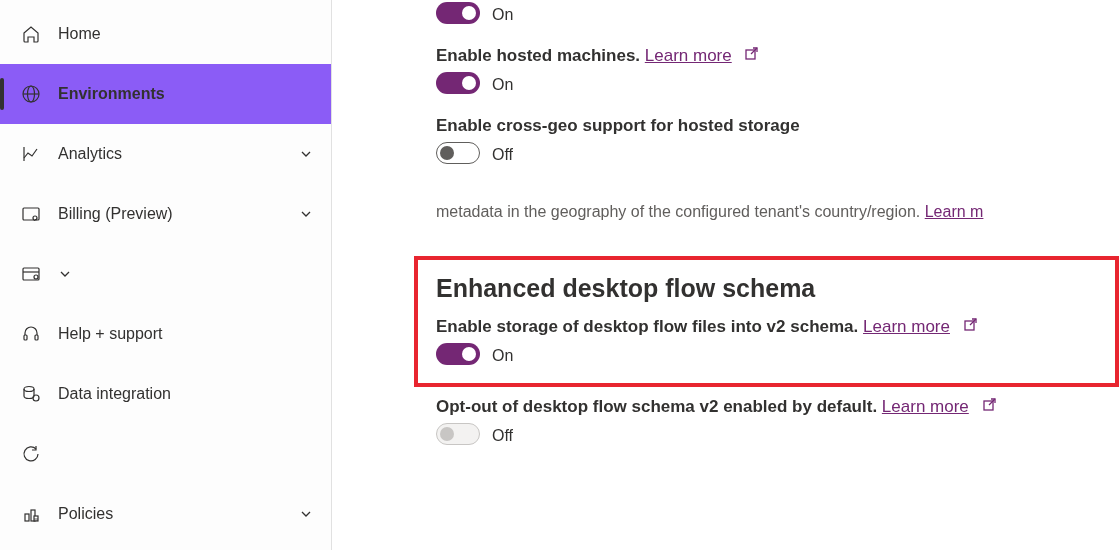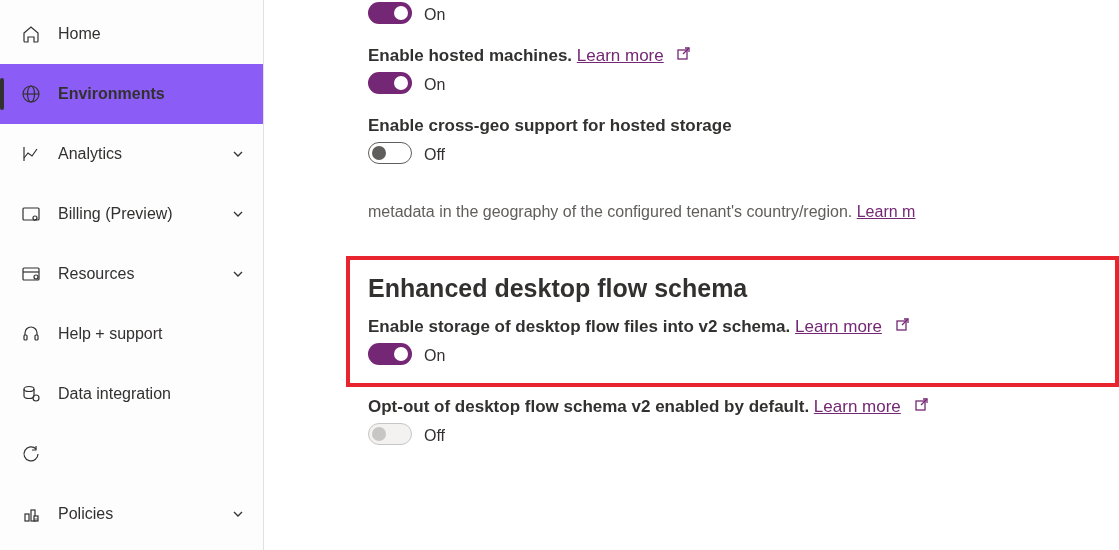--- a/index.html
+++ b/index.html
@@ -7,21 +7,21 @@
       font-family: "Segoe UI", -apple-system, sans-serif;
       font-size: 14px;
       color: #323130;
       background: #fff;
       width: 1119px;
       height: 550px;
       overflow: hidden;
       display: flex;
     }
     .sidebar {
-      width: 264px;
+      width: 332px;
       background: #fdfdfd;
       border-right: 1px solid #e1e1e1;
       flex-shrink: 0;
       padding-top: 4px;
     }
     .nav-item {
       display: flex;
       align-items: center;
       padding: 0 18px;
       height: 60px;
@@ -189,21 +189,20 @@
     </span>
   </div>
   <div class="nav-item">
     <span class="nav-icon">
       <svg width="20" height="20" viewBox="0 0 20 20" fill="none" stroke="#323130" stroke-width="1.2">
           <rect x="2" y="4" width="16" height="12" rx="1"></rect>
           <path d="M2 8h16"></path>
           <circle cx="15" cy="13" r="2" fill="#fff"></circle>
         </svg>
     </span>
-    <span class="nav-label">Resources</span>
     <span class="chevron">
       <svg width="12" height="12" viewBox="0 0 12 12" fill="none" stroke="#323130" stroke-width="1.3">
           <path d="M2 4l4 4 4-4"></path>
         </svg>
     </span>
   </div>
   <div class="nav-item">
     <span class="nav-icon">
       <svg width="20" height="20" viewBox="0 0 20 20" fill="none" stroke="#323130" stroke-width="1.2">
           <path d="M4 11V9a6 6 0 0 1 12 0v2"></path>

